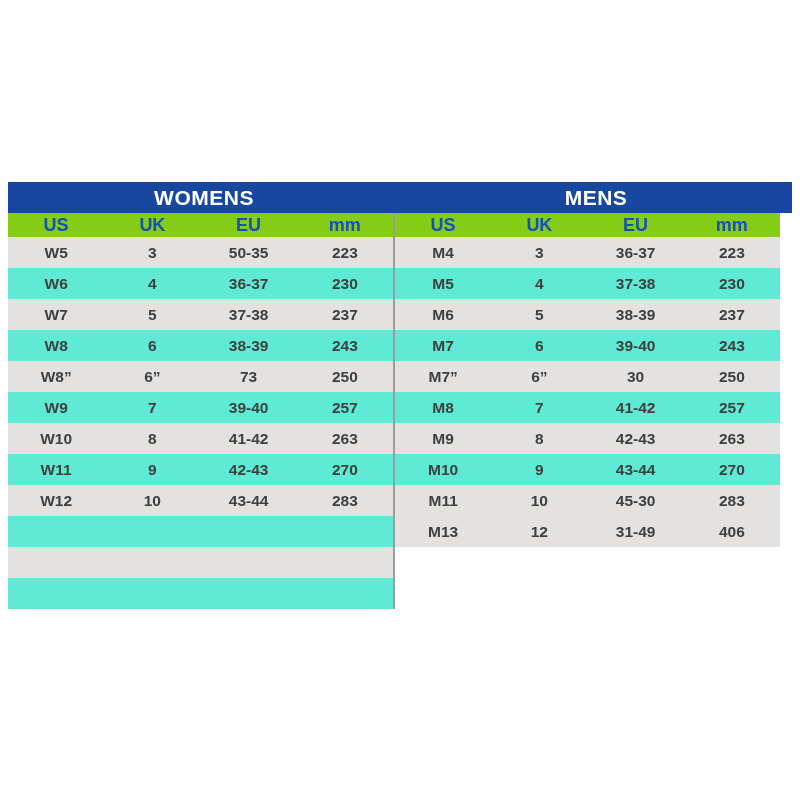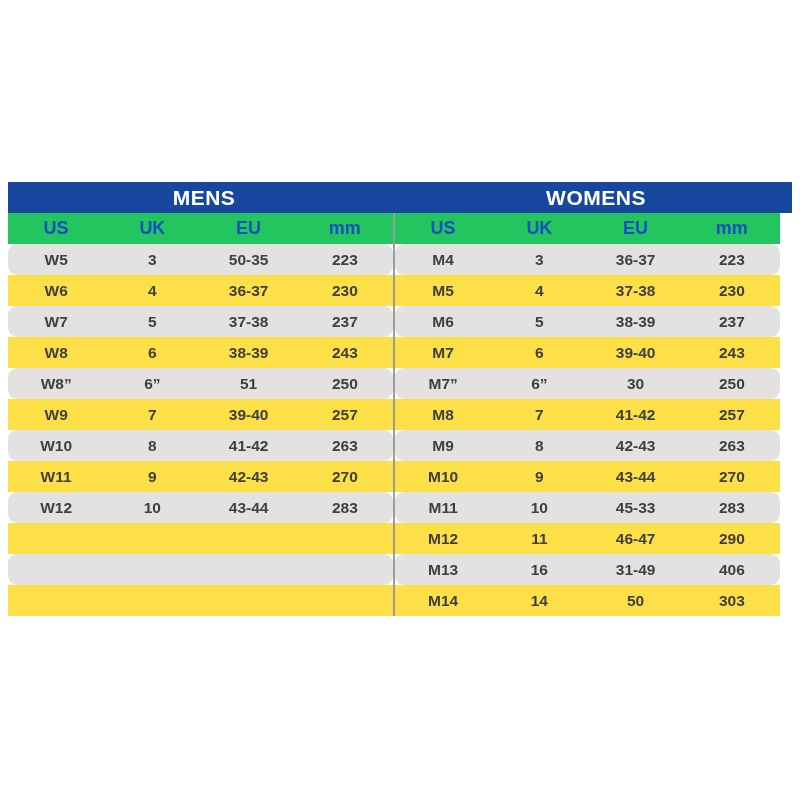--- a/index.html
+++ b/index.html
@@ -39,58 +39,57 @@
   .size-table {
     width: 385px;
     flex: 0 0 385px;
   }
   .divider {
     width: 2px;
     flex: 0 0 2px;
     background: var(--divider-gray, #9c9c9c);
   }
   .col-header-row {
-    height: 31px;
+    height: 24px;
     display: flex;
     align-items: center;
-    background: #22c55e;
+    background: #84cc16;
   }
   .col-header-cell {
     flex: 1 1 25%;
     text-align: center;
     color: var(--head-blue, #1450c0);
     font-weight: bold;
     font-size: 18px;
   }
   .row {
     height: 31px;
     display: flex;
     align-items: center;
-    background: #fde047;
+    background: #5eead4;
   }
   .row.stripe {
     background: var(--row-gray, #e3e2e1);
-    border-radius: 9px;
   }
   .cell {
     flex: 1 1 25%;
     text-align: center;
     color: var(--cell-text, #3f3f3f);
     font-weight: bold;
     font-size: 15.5px;
   }
 </style>
 </head>
 <body>
 
 <div class="sheet">
 
   <div class="title-bar">
+    <div class="title-half">WOMENS</div>
     <div class="title-half">MENS</div>
-    <div class="title-half">WOMENS</div>
   </div>
 
   <div class="tables">
 
     <div class="size-table">
       <div class="col-header-row">
         <span class="col-header-cell">US</span>
         <span class="col-header-cell">UK</span>
         <span class="col-header-cell">EU</span>
         <span class="col-header-cell">mm</span>
@@ -116,21 +115,21 @@
           </div>
           <div class="row">
             <span class="cell">W8</span>
             <span class="cell">6</span>
             <span class="cell">38-39</span>
             <span class="cell">243</span>
           </div>
           <div class="row stripe">
             <span class="cell">W8”</span>
             <span class="cell">6”</span>
-            <span class="cell">51</span>
+            <span class="cell">73</span>
             <span class="cell">250</span>
           </div>
           <div class="row">
             <span class="cell">W9</span>
             <span class="cell">7</span>
             <span class="cell">39-40</span>
             <span class="cell">257</span>
           </div>
           <div class="row stripe">
             <span class="cell">W10</span>
@@ -225,38 +224,26 @@
           </div>
           <div class="row">
             <span class="cell">M10</span>
             <span class="cell">9</span>
             <span class="cell">43-44</span>
             <span class="cell">270</span>
           </div>
           <div class="row stripe">
             <span class="cell">M11</span>
             <span class="cell">10</span>
-            <span class="cell">45-33</span>
+            <span class="cell">45-30</span>
             <span class="cell">283</span>
           </div>
-          <div class="row">
-            <span class="cell">M12</span>
-            <span class="cell">11</span>
-            <span class="cell">46-47</span>
-            <span class="cell">290</span>
-          </div>
           <div class="row stripe">
             <span class="cell">M13</span>
-            <span class="cell">16</span>
+            <span class="cell">12</span>
             <span class="cell">31-49</span>
             <span class="cell">406</span>
           </div>
-          <div class="row">
-            <span class="cell">M14</span>
-            <span class="cell">14</span>
-            <span class="cell">50</span>
-            <span class="cell">303</span>
-          </div>
         </div>
     </div>
 
   </div>
 </div>
 
 </body></html>

